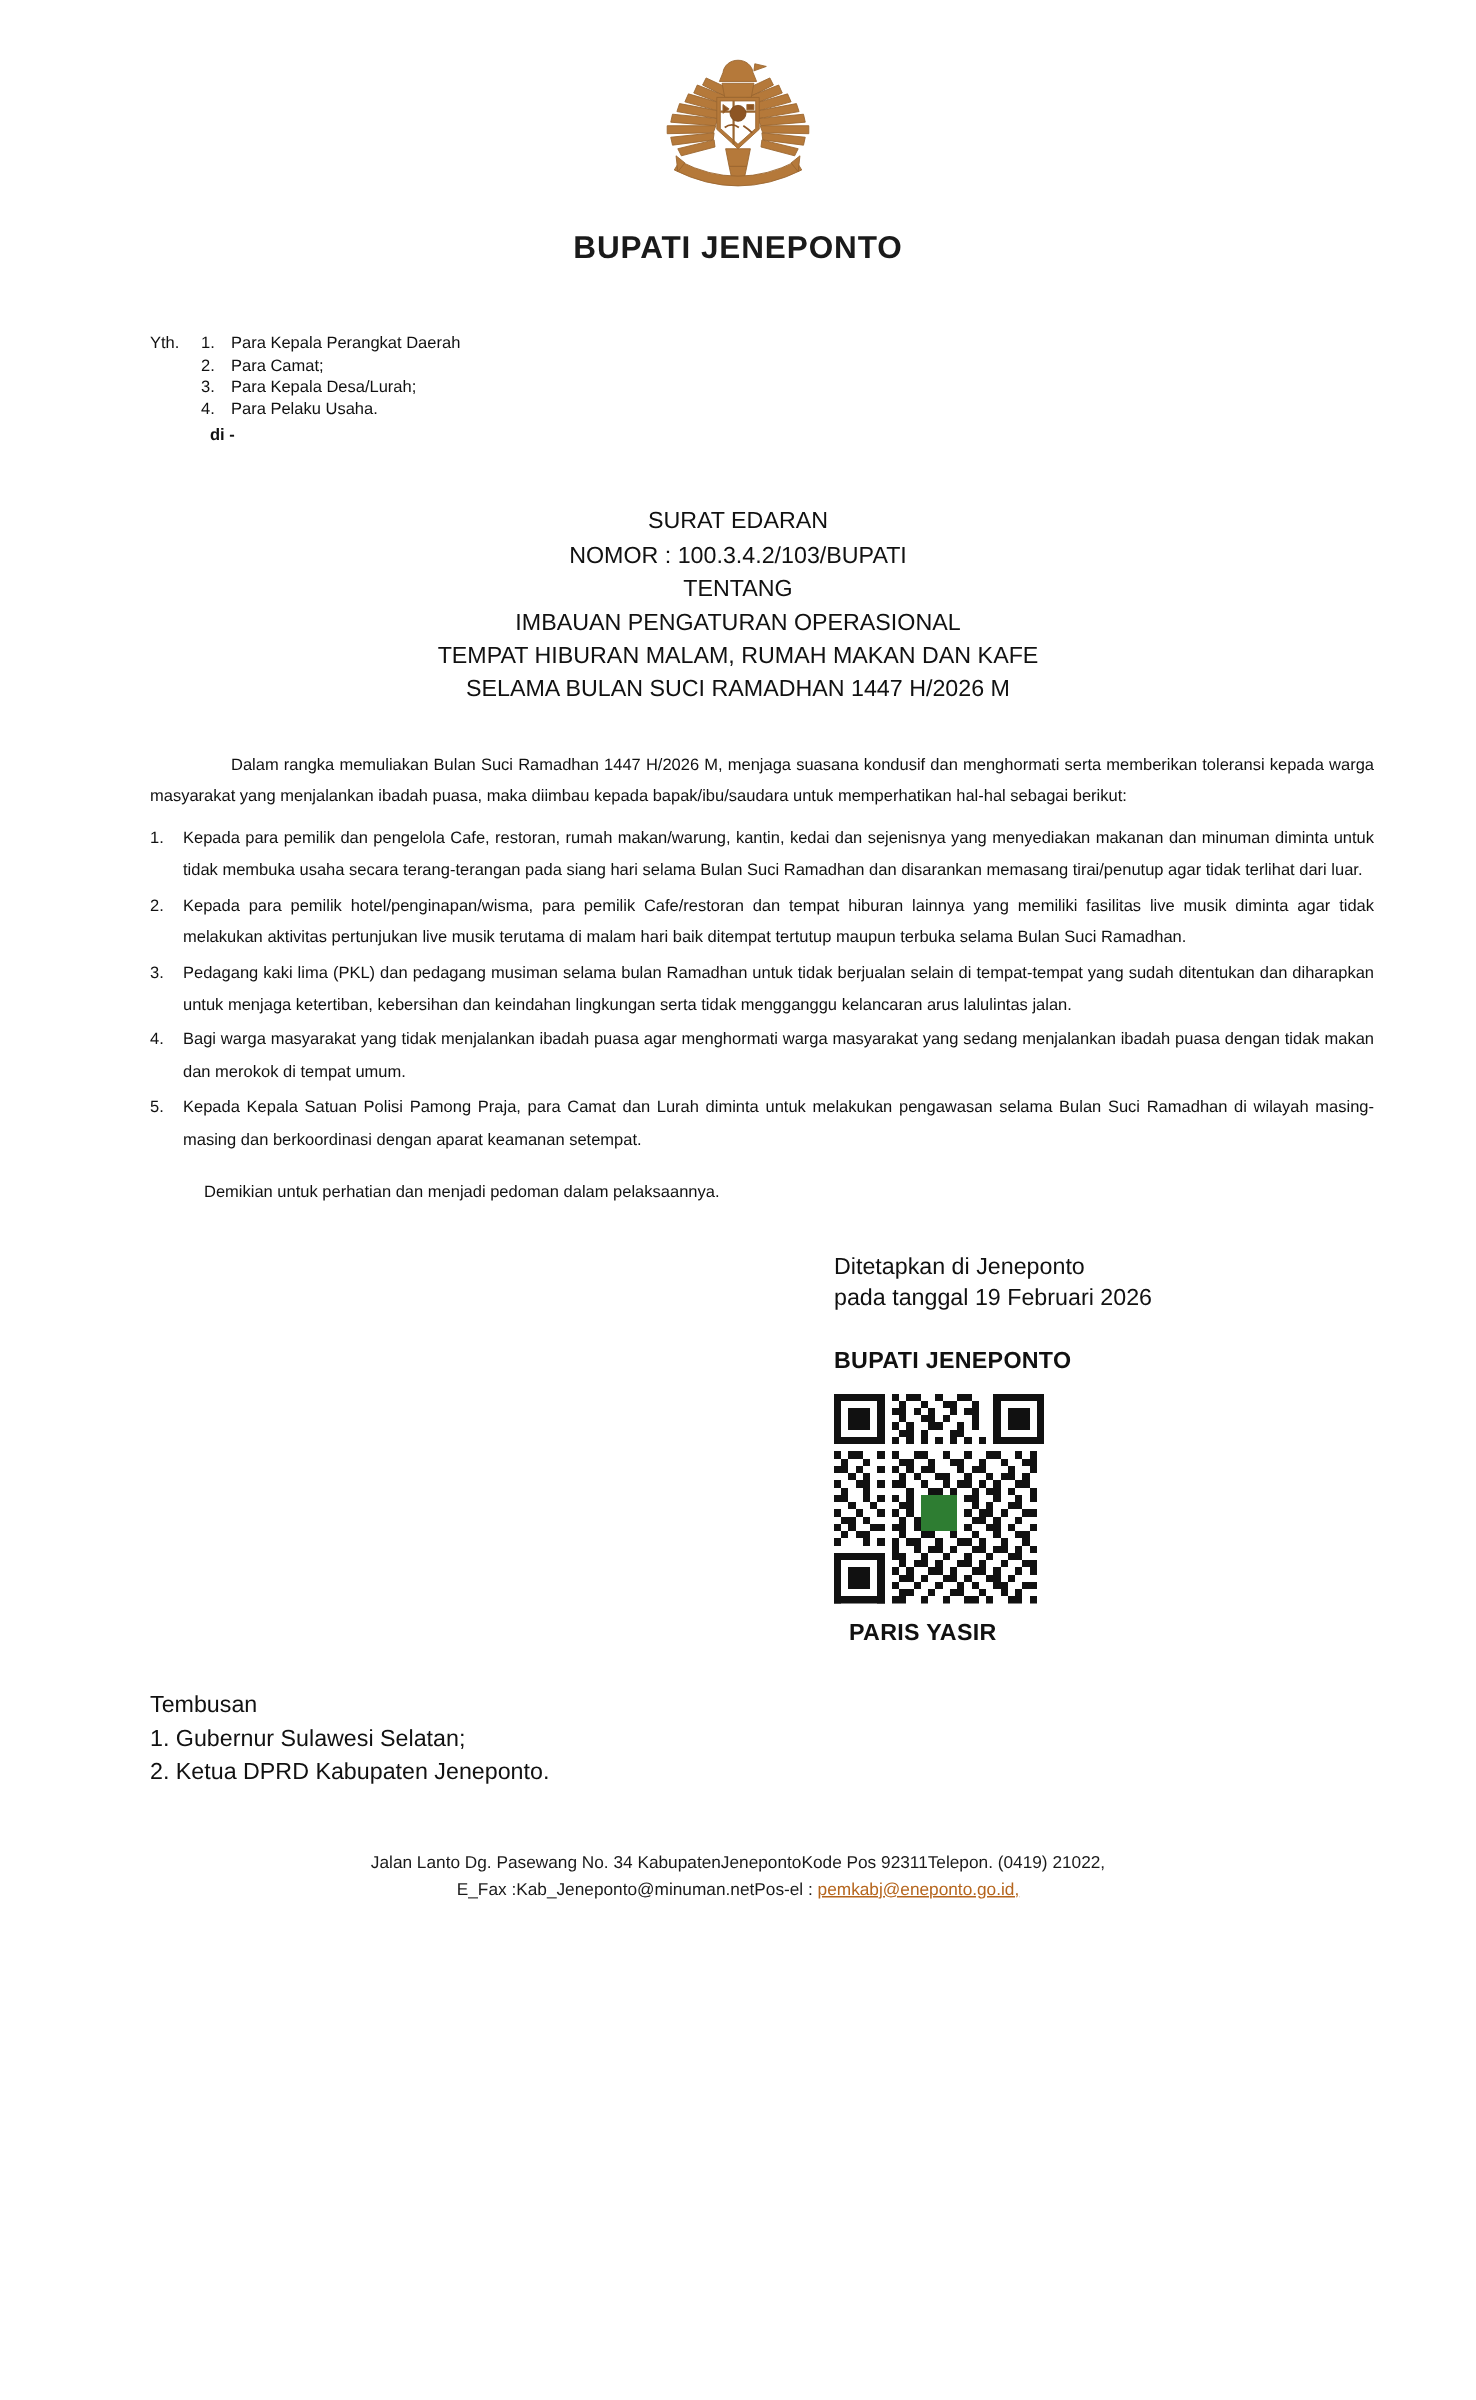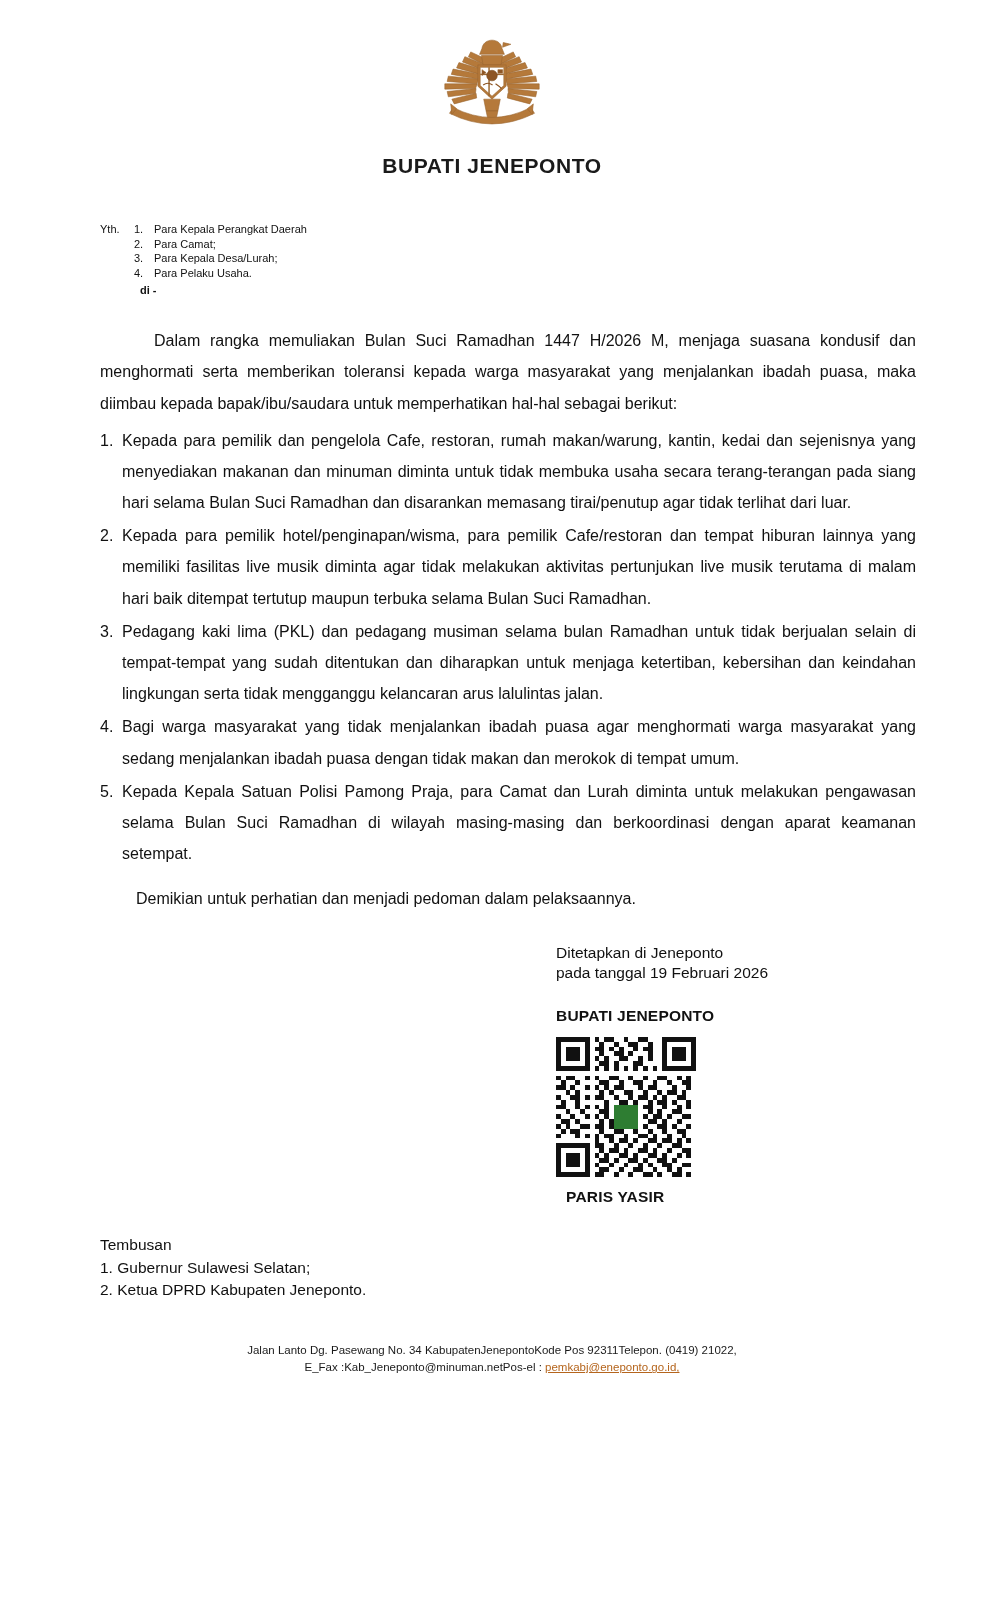--- a/index.html
+++ b/index.html
@@ -81,21 +81,21 @@
     margin-top: 40px;
     text-align: center;
     font-size: 15.5px;
     line-height: 1.45;
   }
   .subject div { white-space: nowrap; }
 
   
   .body-wrap {
     margin: 28px 68px 0 100px;
-    font-size: 16px;
+    font-size: 11px;
     line-height: 1.95;
     text-align: justify;
   }
   .intro {
     text-indent: 54px;
     margin: 0;
   }
   ol.points {
     margin: 6px 0 0 0;
     padding: 0;
@@ -244,20 +244,28 @@
         </li>
         <li>
           <span class="num">4.</span>
           <span>Para Pelaku Usaha.</span>
         </li>
       </ol>
     </div>
     <div class="di">di -</div>
   </div>
 
+  <div class="subject">
+    <div>SURAT EDARAN</div>
+    <div>NOMOR : 100.3.4.2/103/BUPATI</div>
+    <div>TENTANG</div>
+    <div>IMBAUAN PENGATURAN OPERASIONAL</div>
+    <div>TEMPAT HIBURAN MALAM, RUMAH MAKAN DAN KAFE</div>
+    <div>SELAMA BULAN SUCI RAMADHAN 1447 H/2026 M</div>
+  </div>
 
   <div class="body-wrap">
     <p class="intro">Dalam rangka memuliakan Bulan Suci Ramadhan 1447 H/2026 M, menjaga suasana kondusif dan menghormati serta memberikan toleransi kepada warga masyarakat yang menjalankan ibadah puasa, maka diimbau kepada bapak/ibu/saudara untuk memperhatikan hal-hal sebagai berikut:</p>
 
     <ol class="points">
       <li>
         <span class="pnum">1.</span>
         <span class="ptext">Kepada para pemilik dan pengelola Cafe, restoran, rumah makan/warung, kantin, kedai dan sejenisnya yang menyediakan makanan dan minuman diminta untuk tidak membuka usaha secara terang-terangan pada siang hari selama Bulan Suci Ramadhan dan disarankan memasang tirai/penutup agar tidak terlihat dari luar.</span>
       </li>
       <li>

